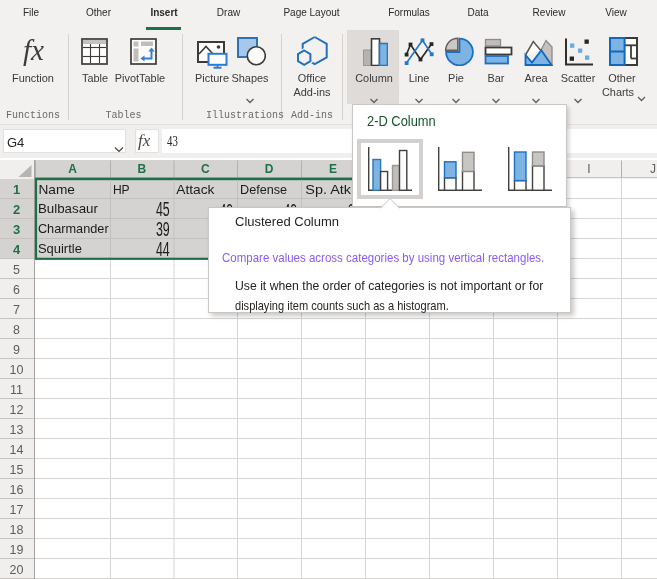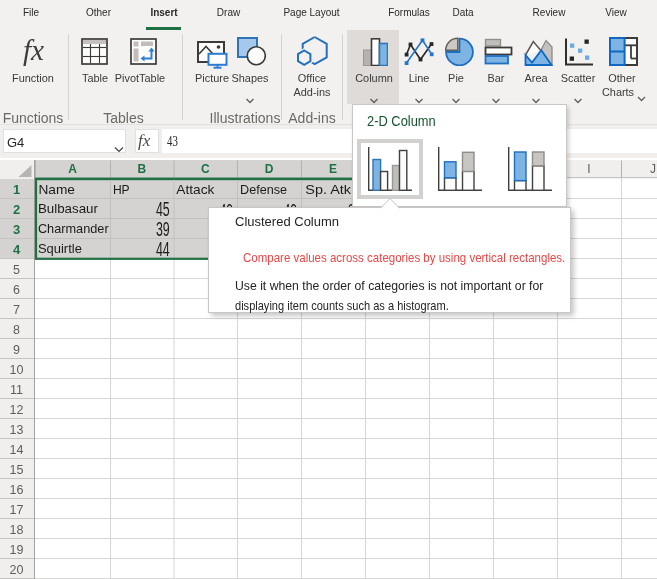--- a/index.html
+++ b/index.html
@@ -1,31 +1,31 @@
 <!DOCTYPE html>
 <html><head><meta charset="utf-8">
 <style>
 html,body{margin:0;padding:0;}
 body{width:657px;height:579px;position:relative;overflow:hidden;
  font-family:"Liberation Sans",sans-serif;background:#fff;}
 .abs{position:absolute;}
 .tab{position:absolute;top:6.5px;font-size:10px;color:#2b2a29;transform:translateX(-50%);white-space:nowrap;}
 .lbl{position:absolute;font-size:11.5px;color:#3b3a39;transform:translateX(-50%) scaleX(0.95);white-space:nowrap;}
-.grp{position:absolute;top:110px;font-size:14px;color:#6b6966;transform:translateX(-50%);white-space:nowrap;}
+.grp{position:absolute;top:110px;font-size:10px;color:#6b6966;transform:translateX(-50%);white-space:nowrap;font-family:Liberation Mono, monospace;}
 .chev{position:absolute;transform:translateX(-50%);}
 </style></head><body>
 <div class="abs" style="left:0;top:0;width:657px;height:125px;background:#f3f1ef;border-bottom:1px solid #e3e1df;box-sizing:border-box;"></div>
 <div class="abs" style="left:347px;top:30px;width:52px;height:74px;background:#dedbd8;"></div>
 <div class="tab" style="left:31px;">File</div>
 <div class="tab" style="left:98.5px;">Other</div>
 <div class="tab" style="left:164px;font-weight:bold;">Insert</div>
 <div class="tab" style="left:228.5px;">Draw</div>
 <div class="tab" style="left:311.5px;">Page Layout</div>
 <div class="tab" style="left:409px;text-align:center;">Formulas</div>
-<div class="tab" style="left:463px;">Data</div>
+<div class="tab" style="left:478px;">Data</div>
 <div class="tab" style="left:549px;">Review</div>
 <div class="tab" style="left:616px;">View</div>
 <div class="abs" style="left:146px;top:27px;width:35px;height:3px;background:#1e7145;"></div>
 <div class="abs" style="left:68px;top:34px;width:1px;height:86px;background:#d5d2cf;"></div>
 <div class="abs" style="left:182px;top:34px;width:1px;height:86px;background:#d5d2cf;"></div>
 <div class="abs" style="left:281px;top:34px;width:1px;height:86px;background:#d5d2cf;"></div>
 <div class="abs" style="left:341.5px;top:34px;width:1px;height:86px;background:#d5d2cf;"></div>
 <svg class="abs" style="left:13px;top:30px;" width="44" height="42" viewBox="0 0 44 42">
     <text x="20.5" y="30.1" font-family="Liberation Serif,serif" font-style="italic" font-size="29.2" fill="#3f3d3b" text-anchor="middle">fx</text>
   </svg>
@@ -318,13 +318,13 @@
     <rect x="11.5" y="8" width="11.5" height="28.6" fill="#7db4e4" stroke="#1f6fc0" stroke-width="1.4"></rect>
     <rect x="29.5" y="21.8" width="11.5" height="24.5" fill="#fcfcfb" stroke="#404040" stroke-width="1.4"></rect>
     <rect x="29.5" y="8" width="11.5" height="13.8" fill="#c8c6c3" stroke="#8f8c89" stroke-width="1.4"></rect>
   </svg>
 <div class="abs" style="left:208px;top:206.5px;width:363px;height:106px;background:#fff;border:1px solid #c9c6c3;box-sizing:border-box;box-shadow:3px 3px 5px rgba(0,0,0,0.22);"></div>
 <svg class="abs" style="left:377px;top:197px;" width="27" height="12" viewBox="0 0 27 12">
     <path d="M 3.5 11.4 L 13 2 L 22.5 11.4 Z" fill="#fff"></path>
     <path d="M 3.5 11 L 13 1.6 L 22.5 11" fill="none" stroke="#c9c6c3" stroke-width="1"></path>
   </svg>
 <div class="abs" style="left:235px;top:214px;font-size:13px;color:#252423;">Clustered Column</div>
-<div class="abs" style="left:243px;top:249.5px;font-size:13px;color:#ef4444;"><span style="display:inline-block;transform:scaleX(0.885);transform-origin:0 50%;white-space:nowrap;">Compare values across categories by using vertical rectangles.</span></div>
+<div class="abs" style="left:222px;top:249.5px;font-size:13px;color:#8b5cf6;"><span style="display:inline-block;transform:scaleX(0.885);transform-origin:0 50%;white-space:nowrap;">Compare values across categories by using vertical rectangles.</span></div>
 <div class="abs" style="left:235px;top:275.5px;font-size:13px;line-height:20px;color:#252423;"><span style="display:inline-block;transform:scaleX(0.94);transform-origin:0 50%;white-space:nowrap;">Use it when the order of categories is not important or for</span><br><span style="display:inline-block;transform:scaleX(0.85);transform-origin:0 50%;white-space:nowrap;">displaying item counts such as a histogram.</span></div>
 </body></html>

